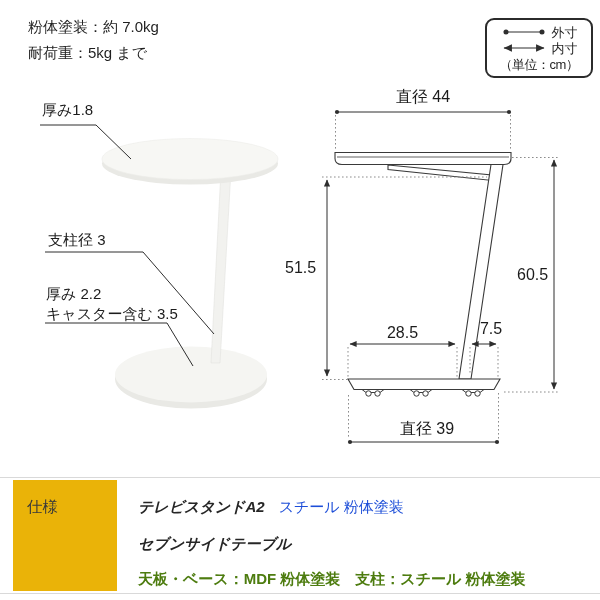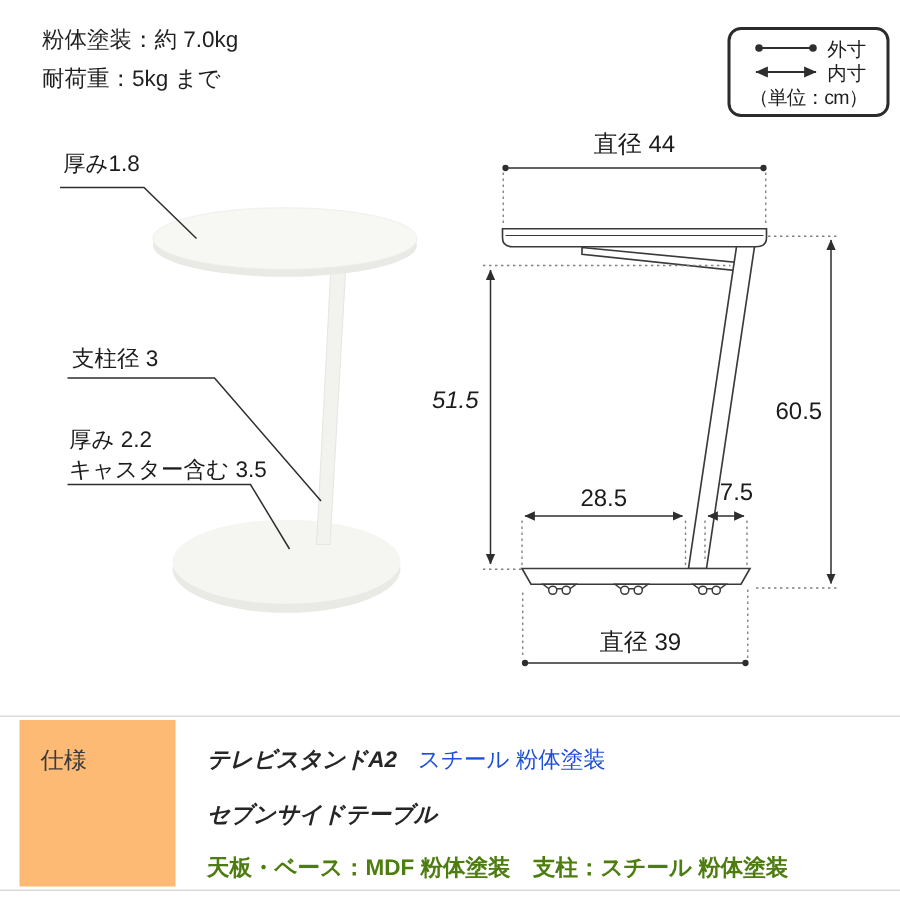--- a/index.html
+++ b/index.html
@@ -19,21 +19,21 @@
     gap:1px;font-size:13px;color:#1f1f1f;background:#fff;margin-left:32px;
   }
   .legend-row{display:flex;align-items:center;gap:5px;line-height:15px;}
   .legend-unit{line-height:15px;letter-spacing:-0.5px;}
   
   svg.drawing{left:0;top:0;}
   
   .lbl{position:absolute;font-size:15px;color:#1c1c1c;white-space:nowrap;line-height:17px;text-align:right;}
   .dim{font-size:16px;color:#1c1c1c;}
   .ctr{text-align:center;}
-  .rgt{text-align:center;font-style:italic;}
+  .rgt{text-align:left;}
   
   .spec{
     left:0;top:477px;width:600px;height:117px;box-sizing:border-box;
     border-top:1px solid #d9d9d9;border-bottom:1px solid #d9d9d9;
     display:flex;background:#fff;
   }
   .spec-header{
     margin:2px 0 2px 13px;width:104px;box-sizing:border-box;
     padding:17px 0 0 14px;font-size:15.5px;color:#3a3a3a;
   }
@@ -149,21 +149,21 @@
 <div class="lbl" style="left:46px;top:305px">キャスター含む 3.5</div>
 
 <div class="lbl dim ctr" style="left:335px;top:88px;width:176px">直径 44</div>
 <div class="lbl dim rgt" style="left:285px;top:259px;width:37px">51.5</div>
 <div class="lbl dim" style="left:517px;top:266px">60.5</div>
 <div class="lbl dim ctr" style="left:348px;top:324px;width:109px">28.5</div>
 <div class="lbl dim ctr" style="left:472px;top:320px;width:38px">7.5</div>
 <div class="lbl dim ctr" style="left:352px;top:420px;width:150px">直径 39</div>
 
 <div class="abs spec">
-  <div class="spec-header" style="background:#fdba74">仕様</div>
+  <div class="spec-header" style="background:#eab308">仕様</div>
   <div class="spec-body">
     <div>
       <span class="spec-name">テレビスタンドA2</span><span class="spec-desc">スチール 粉体塗装</span>
     </div>
     <div class="spec-line2 spec-name">セブンサイドテーブル</div>
     <div class="spec-line3">天板・ベース：MDF 粉体塗装　支柱：スチール 粉体塗装</div>
   </div>
 </div>
 
 </body></html>

